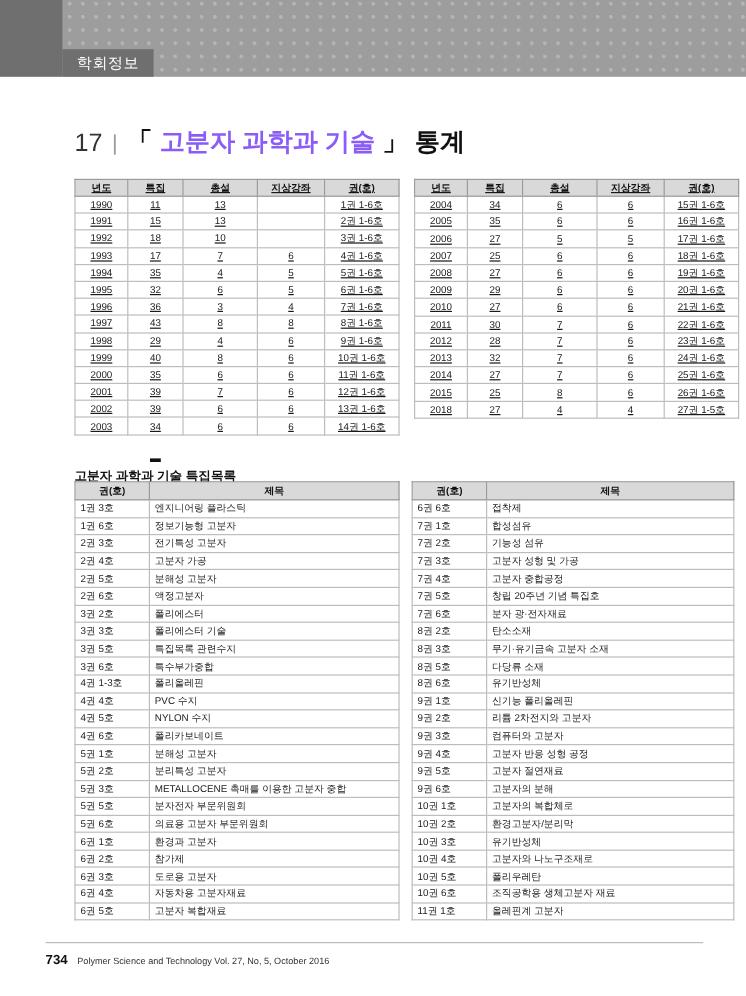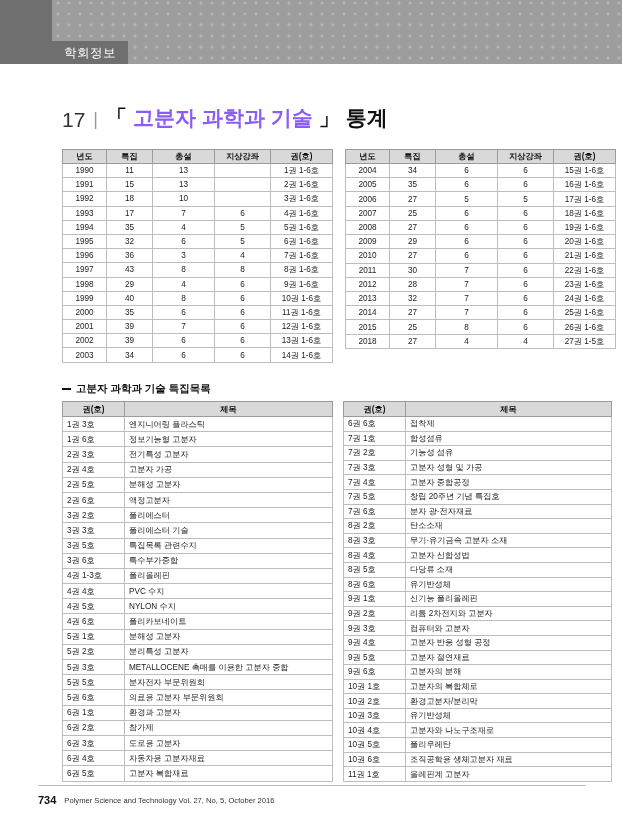--- a/index.html
+++ b/index.html
@@ -43,37 +43,37 @@
     position:absolute; left:62px; top:104px;
     display:flex; align-items:flex-end; gap:6px;
   }
   .title-num { font-size:21px; color:#333; letter-spacing:0px; }
   .title-bar { font-size:18px; color:#999; padding:0 2px 2px 2px; }
   .title-main { font-size:21px; font-weight:bold; color:#8b5cf6; }
   .title-tail { font-size:21px; font-weight:bold; color:#111; }
 
   
   .stats { position:absolute; left:62px; top:149px; display:flex; gap:12px; }
-  table.st { border-collapse:collapse; font-size:8.2px; }
+  table.st { border-collapse:collapse; font-size:8.2px;text-decoration:underline; }
   table.st th {
     background:#d9d9d9; border:0.6px solid #9b9b9b;
     font-weight:bold; font-size:8.2px; height:14px; color:#111;
     padding:0 2px; text-align:center;
   }
   table.st td {
     border:0.6px solid #bdbdbd; height:14.2px; padding:0 3px;
     text-align:center; color:#222; font-size:8.2px;
   }
   table.st tr.blank td { border:none; height:14.2px; }
 
   
   .sec-head {
     position:absolute; left:62px; top:382px;
     font-size:10.5px; font-weight:bold; color:#111;
-    display:flex; align-items:center; gap:5px;
+    display:flex; align-items:center; gap:5px;flex-direction:column;
   }
   .sec-head .dash {
     display:inline-block; width:9px; height:2.5px; background:#111;
   }
 
   
   .feat { position:absolute; left:62px; top:401px; display:flex; gap:10px; }
   table.ft { border-collapse:collapse; font-size:8.2px; }
   table.ft th {
     background:#d9d9d9; border:0.6px solid #9b9b9b;
@@ -496,24 +496,20 @@
         </tr>
         <tr>
           <td class="vol">8권 2호</td>
           <td class="ttl">탄소소재</td>
         </tr>
         <tr>
           <td class="vol">8권 3호</td>
           <td class="ttl">무기·유기금속 고분자 소재</td>
         </tr>
         <tr>
-          <td class="vol">8권 4호</td>
-          <td class="ttl">고분자 신합성법</td>
-        </tr>
-        <tr>
           <td class="vol">8권 5호</td>
           <td class="ttl">다당류 소재</td>
         </tr>
         <tr>
           <td class="vol">8권 6호</td>
           <td class="ttl">유기반성체</td>
         </tr>
         <tr>
           <td class="vol">9권 1호</td>
           <td class="ttl">신기능 폴리올레핀</td>

